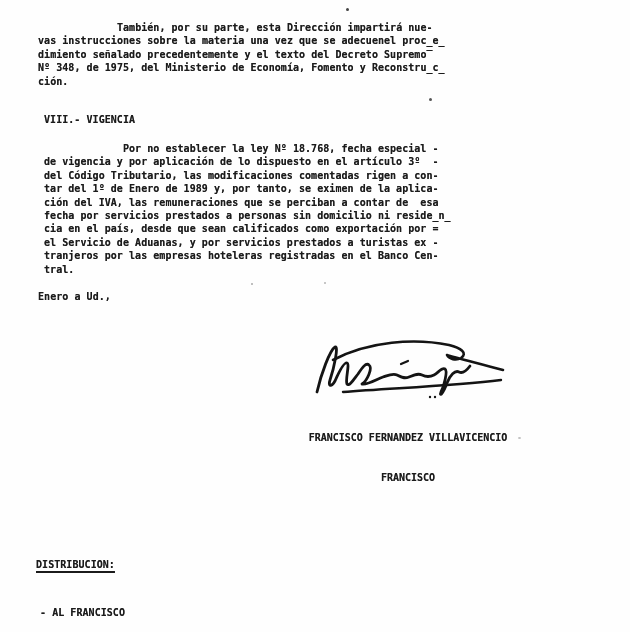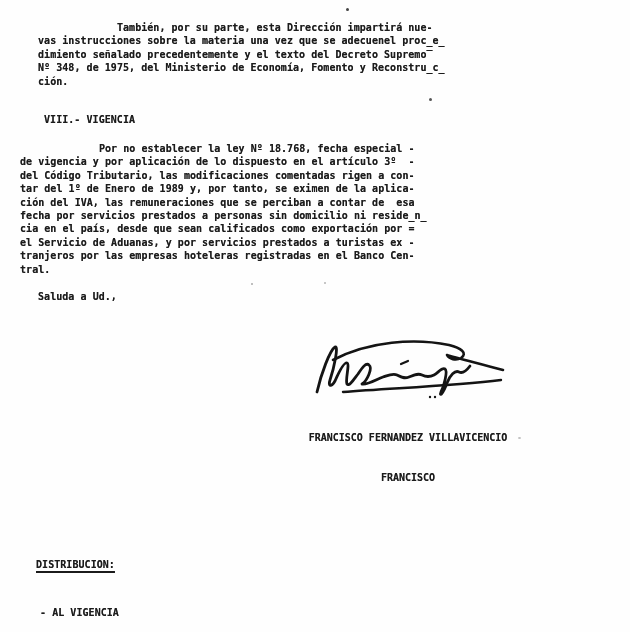--- a/index.html
+++ b/index.html
@@ -46,51 +46,51 @@
 <div class="page">
 
   <div class="tblock" style="left:38px;top:21px;">             También, por su parte, esta Dirección impartirá nue-
 vas instrucciones sobre la materia una vez que se adecuenel proc̲e̲
 dimiento señalado precedentemente y el texto del Decreto Supremo‾
 Nº 348, de 1975, del Ministerio de Economía, Fomento y Reconstru̲c̲
 ción.</div>
 
   <div class="tblock heading" style="left:44px;top:113px;">VIII.- VIGENCIA</div>
 
-  <div class="tblock" style="left:20px;top:142px;">             Por no establecer la ley Nº 18.768, fecha especial -
+  <div class="tblock" style="left:44px;top:142px;">             Por no establecer la ley Nº 18.768, fecha especial -
 de vigencia y por aplicación de lo dispuesto en el artículo 3º  -
 del Código Tributario, las modificaciones comentadas rigen a con-
 tar del 1º de Enero de 1989 y, por tanto, se eximen de la aplica-
 ción del IVA, las remuneraciones que se perciban a contar de  esa
 fecha por servicios prestados a personas sin domicilio ni reside̲n̲
 cia en el país, desde que sean calificados como exportación por =
 el Servicio de Aduanas, y por servicios prestados a turistas ex -
 tranjeros por las empresas hoteleras registradas en el Banco Cen-
 tral.</div>
 
-  <div class="tblock" style="left:38px;top:290px;">Saluda a Ud.,</div>
+  <div class="tblock" style="left:38px;top:290px;">Enero a Ud.,</div>
 
   <svg class="signature-svg" width="215" height="66" viewBox="0 0 215 66" fill="none" stroke="#141414" stroke-linecap="round" stroke-linejoin="round">
     <path stroke-width="2.8" d="M14,58 C18,40 27,16 32,13 C36,11 31,34 27,46 C25,52 28,54 32,47 C36,38 41,28 44,29 C47,30 42,46 44,50 C46,53 51,45 55,40 C59,34 63,28 66,31 C70,34 64,47 59,50 C65,51 74,45 80,43 C86,41 90,39 94,41 C98,43 101,45 106,43 C111,41 115,39 119,41 C123,43 127,43 131,41 C135,39 139,33 142,35 C145,37 141,52 138,58 C136,63 140,60 144,49 C147,41 152,36 156,38 C160,40 164,36 167,32"></path>
     <path stroke-width="2.6" d="M30,26 C66,7 112,4 146,11 C158,14 165,19 158,24 C153,27 146,25 144,21 C150,23 170,28 200,36"></path>
     <path stroke-width="2.4" d="M40,58 C90,54 150,52 198,46"></path>
     <path stroke-width="2.2" d="M98,30 l7,-3"></path>
     <circle cx="127" cy="63" r="1.2" fill="#141414" stroke="none"></circle>
     <circle cx="132" cy="63" r="1.2" fill="#141414" stroke="none"></circle>
   </svg>
 
   <div class="sig-lines">
     <div>FRANCISCO FERNANDEZ VILLAVICENCIO</div>
     <div>FRANCISCO</div>
   </div>
 
   <div class="tblock dist-heading" style="left:36px;top:558px;">DISTRIBUCION:</div>
 
   <div class="tblock" style="left:40px;top:579px;">
-    <div>- AL VIGENCIA</div>
+    <div>- AL FRANCISCO</div>
     
     
   </div>
 
   <div class="speck s1"></div>
   <div class="speck s2"></div>
   <div class="speck s3"></div>
   <div class="speck s4"></div>
   <div class="speck s5"></div>
 

